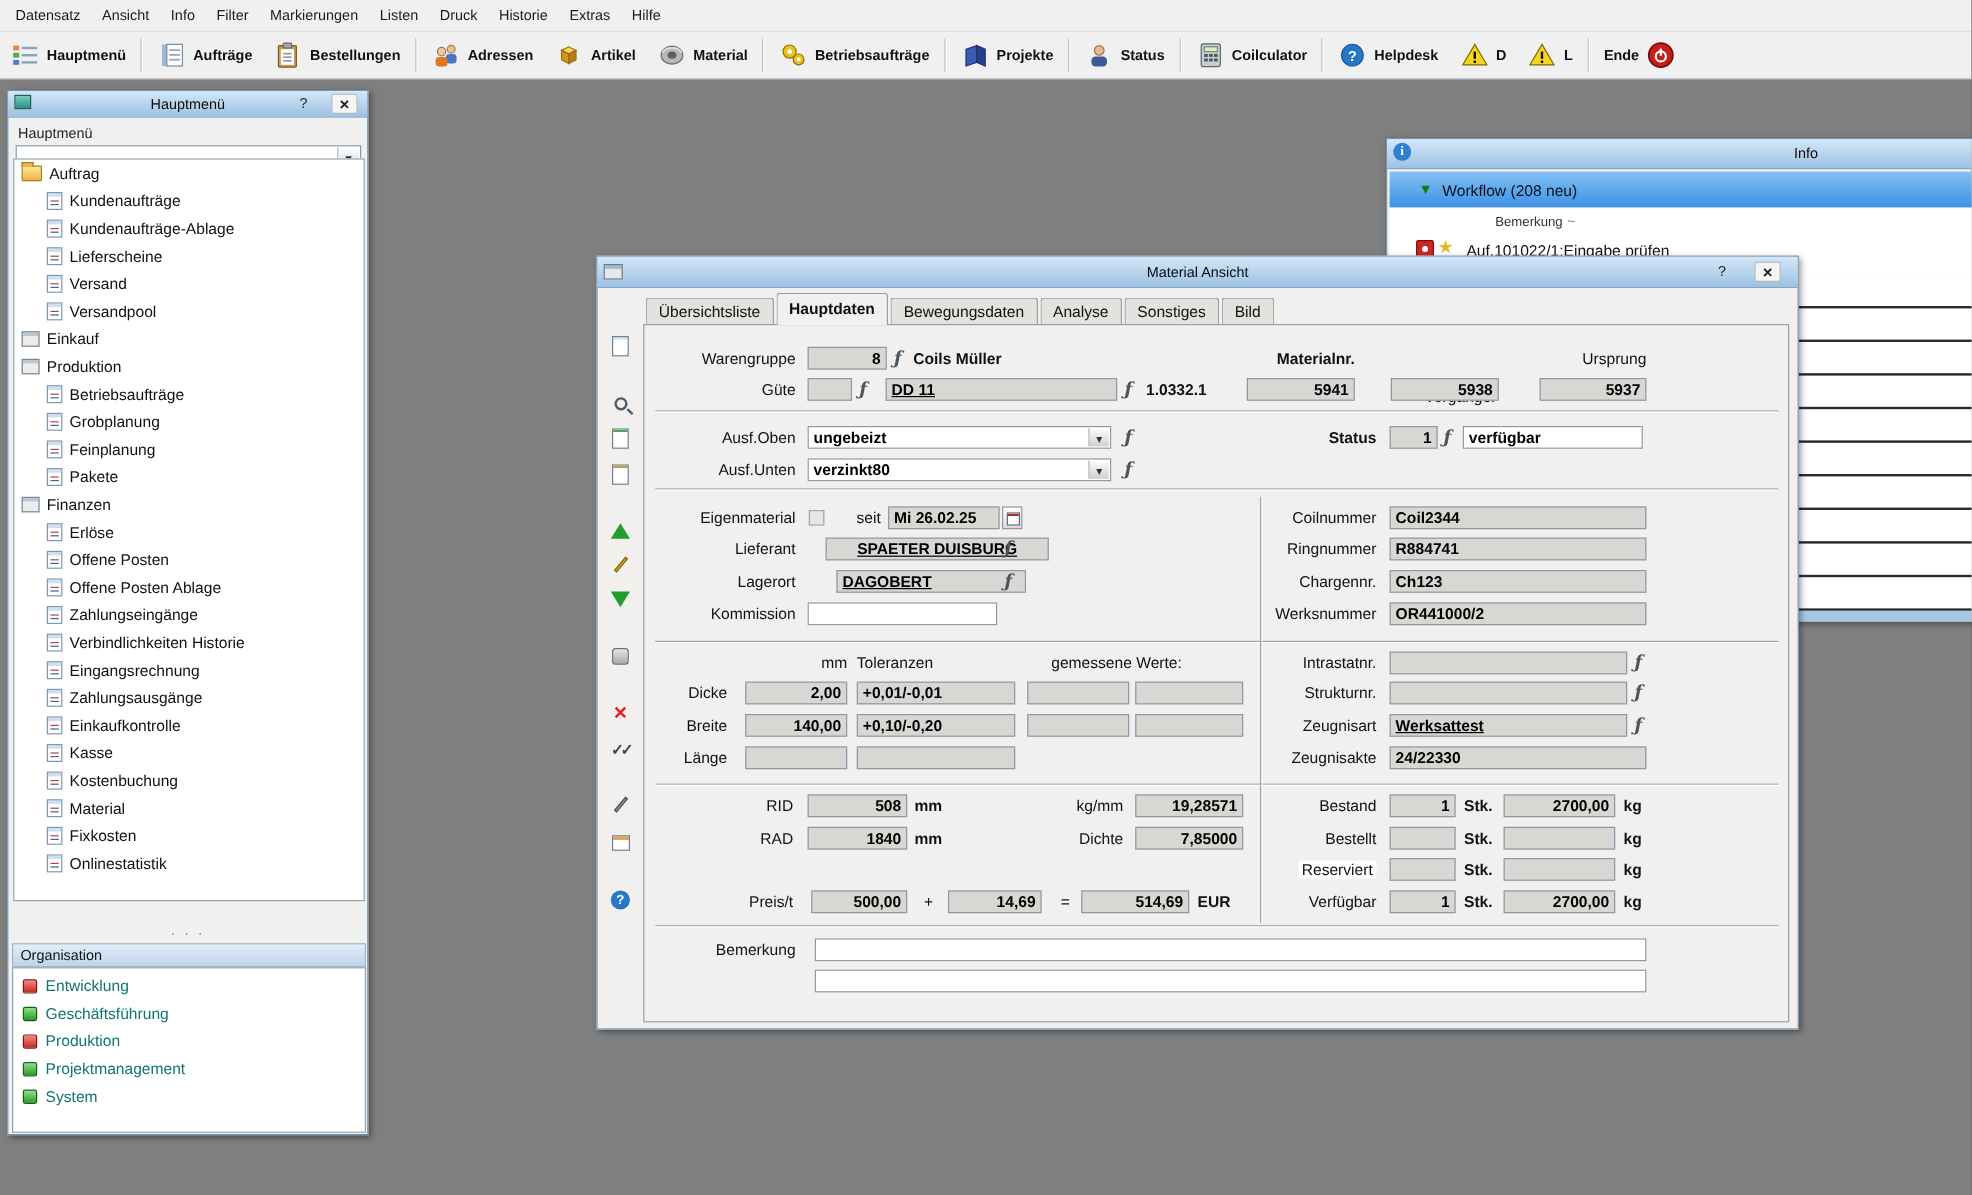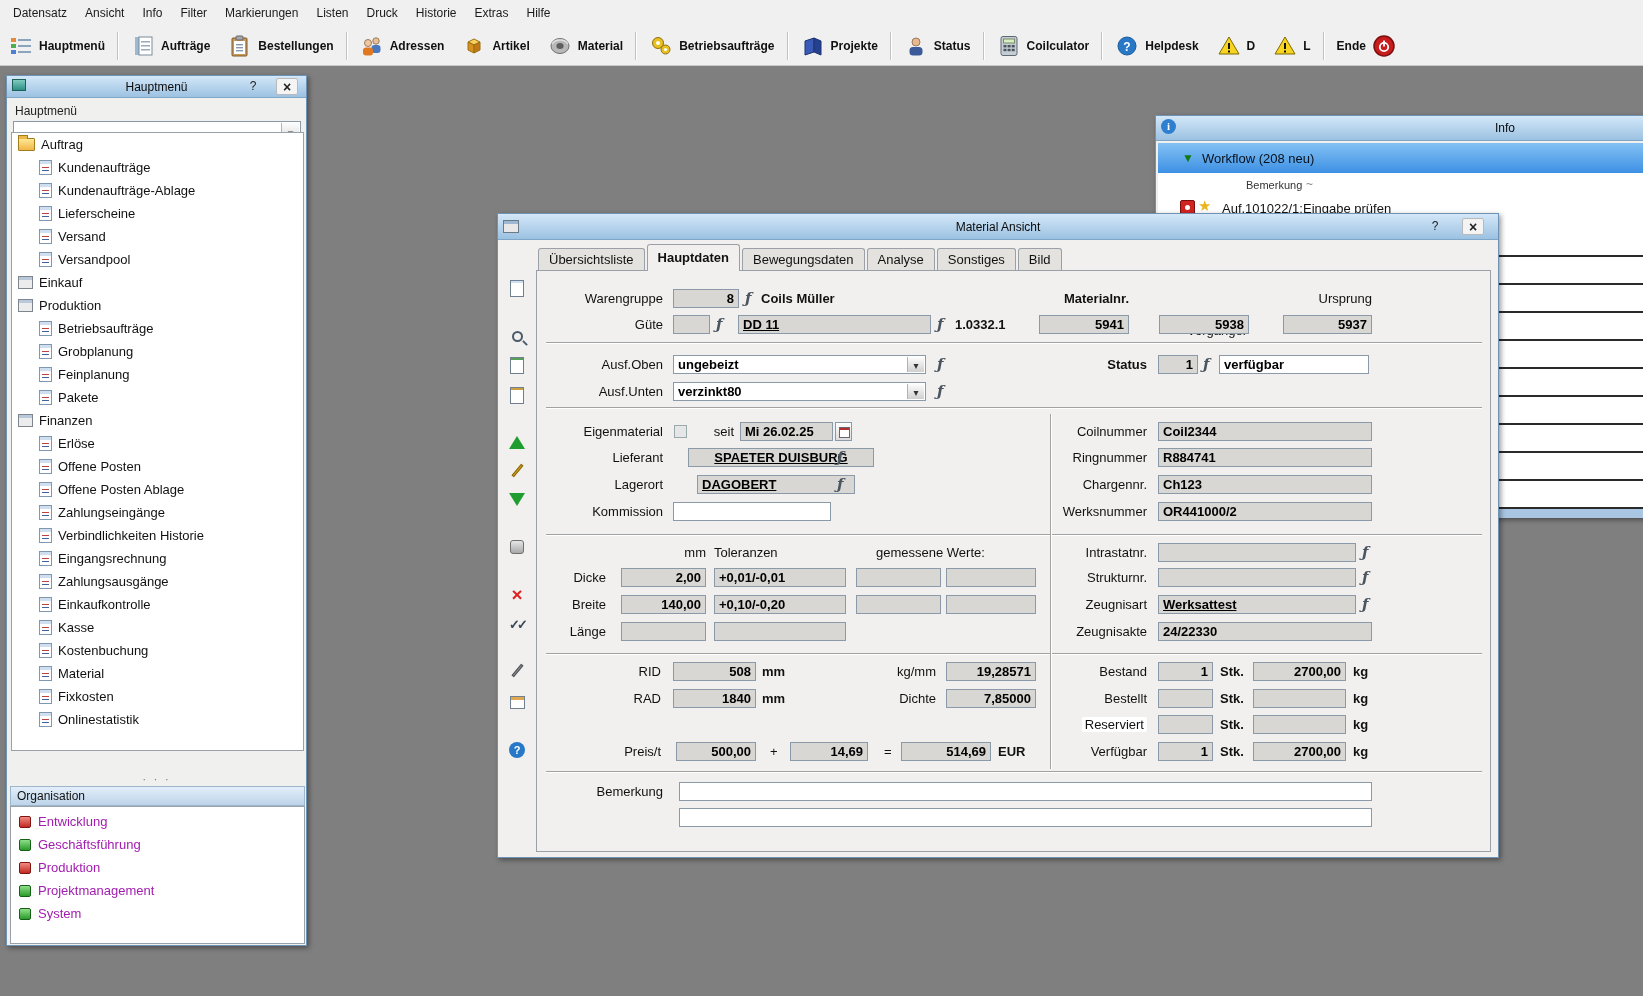--- a/index.html
+++ b/index.html
@@ -47,21 +47,21 @@
   .folder-open-icon::before { content:""; position:absolute; left:-1px; top:-4px; width:8px; height:3px; background:#efb648; border:1px solid #a57c1b; border-bottom:none; }
   .form-icon { width:15px; height:13px; background:#ececec; border:1px solid #7d868e; box-shadow:inset 0 3px 0 #b9c9da; }
   .doc-icon { width:13px; height:15px; background:#fff; border:1px solid #7d98b0; box-shadow:inset 0 3px 0 #cfdff0; position:relative; }
   .doc-icon::after { content:""; position:absolute; left:2px; top:6px; width:7px; height:1px; background:#c04040; box-shadow:0 3px 0 #4060a0; }
   .grip { position:absolute; left:0; top:693px; width:100%; height:14px; text-align:center; color:#808080; }
   .grip::before { content:"· · ·"; font-size:12px; letter-spacing:2px; }
   .orghdr { position:absolute; left:3px; top:710px; width:295px; height:20px;
             background:linear-gradient(#e3eef9,#bdd4e9); border:1px solid #9db6cc;
             font-size:12px; color:#111; line-height:18px; padding-left:6px; }
   .orglist { position:absolute; left:3px; top:730px; width:295px; height:138px; background:#fff;
-             border:1px solid #98a2aa; font-size:13px; color:#a21caf; padding-top:3px; }
+             border:1px solid #98a2aa; font-size:13px; color:#0f766e; padding-top:3px; }
   .orow { height:23px; display:flex; align-items:center; gap:7px; padding-left:8px; }
   .oicon { width:12px; height:12px; border-radius:2px; }
   .oicon.red   { background:linear-gradient(#f28a84,#c22a22); border:1px solid #7e1410; }
   .oicon.green { background:linear-gradient(#8fe08a,#2a9a2a); border:1px solid #156015; }
 
   
   #infowin { left:1155px; top:115px; width:700px; height:403px; z-index:10; }
   #infowin .tbar { height:25px; }
   .info-i { width:15px; height:15px; border-radius:50%; background:#2f7fd0; color:#fff; font-size:11px;
             font-weight:bold; text-align:center; line-height:15px; font-family:"Liberation Serif",serif; }

